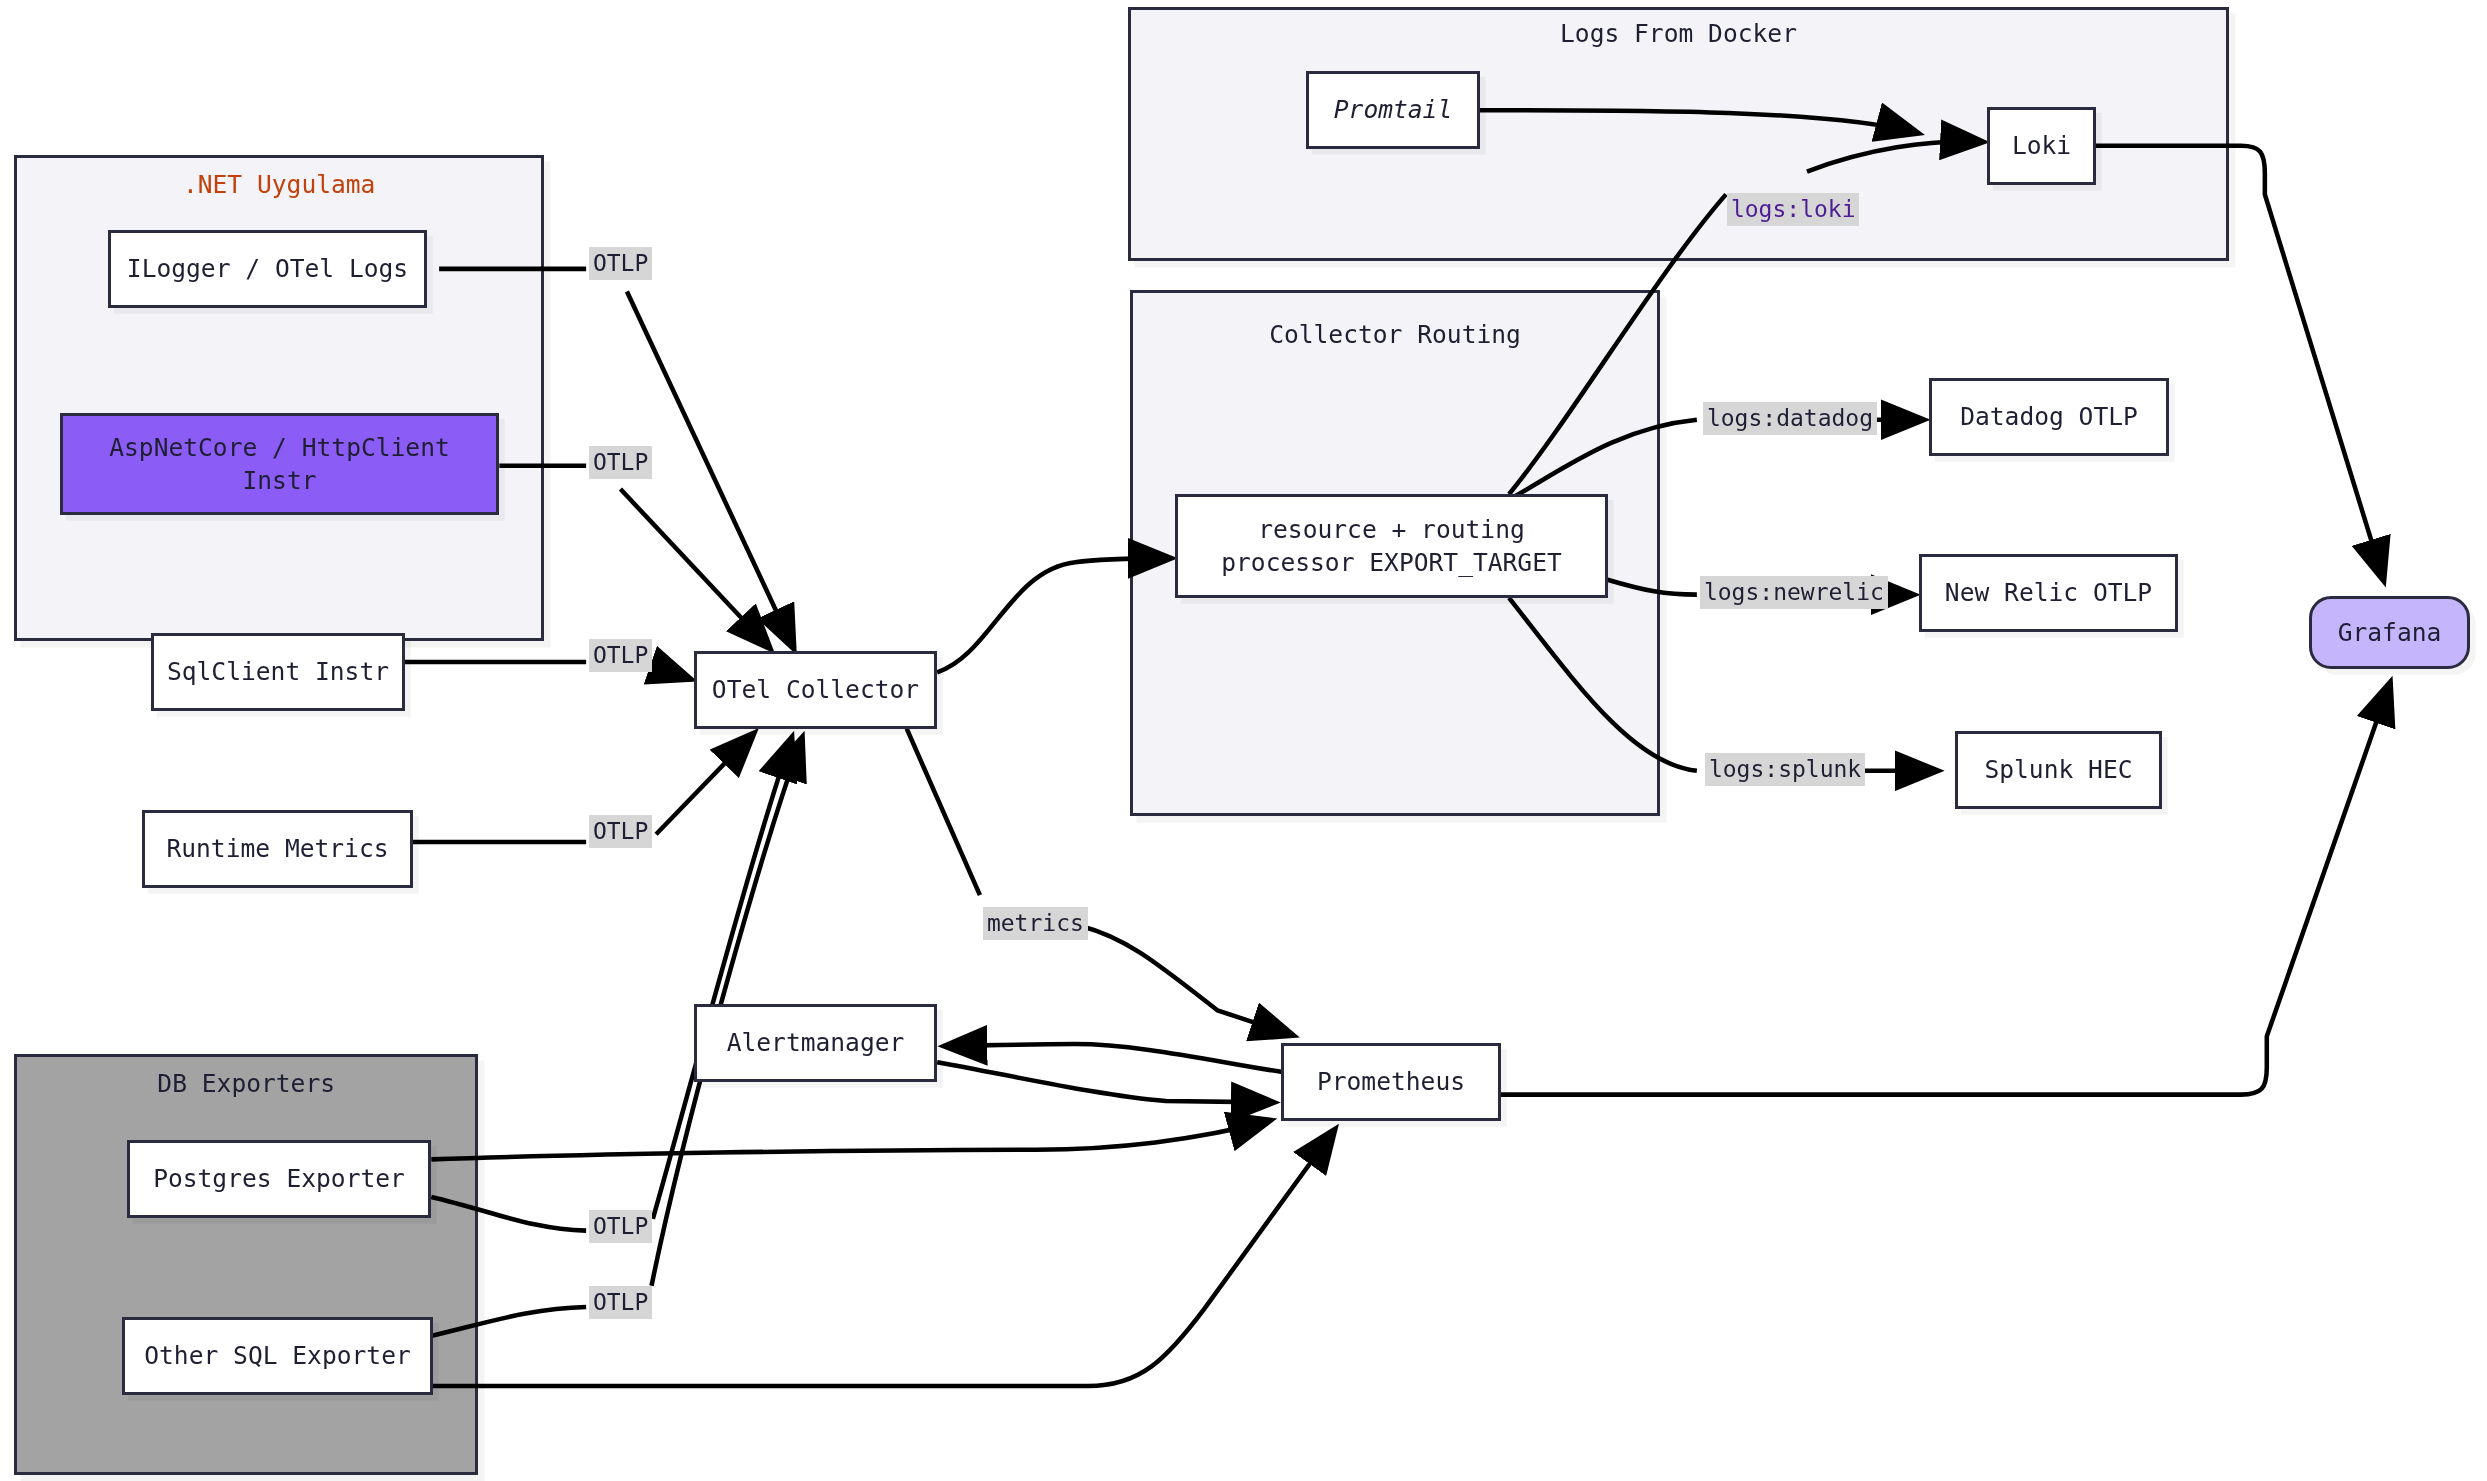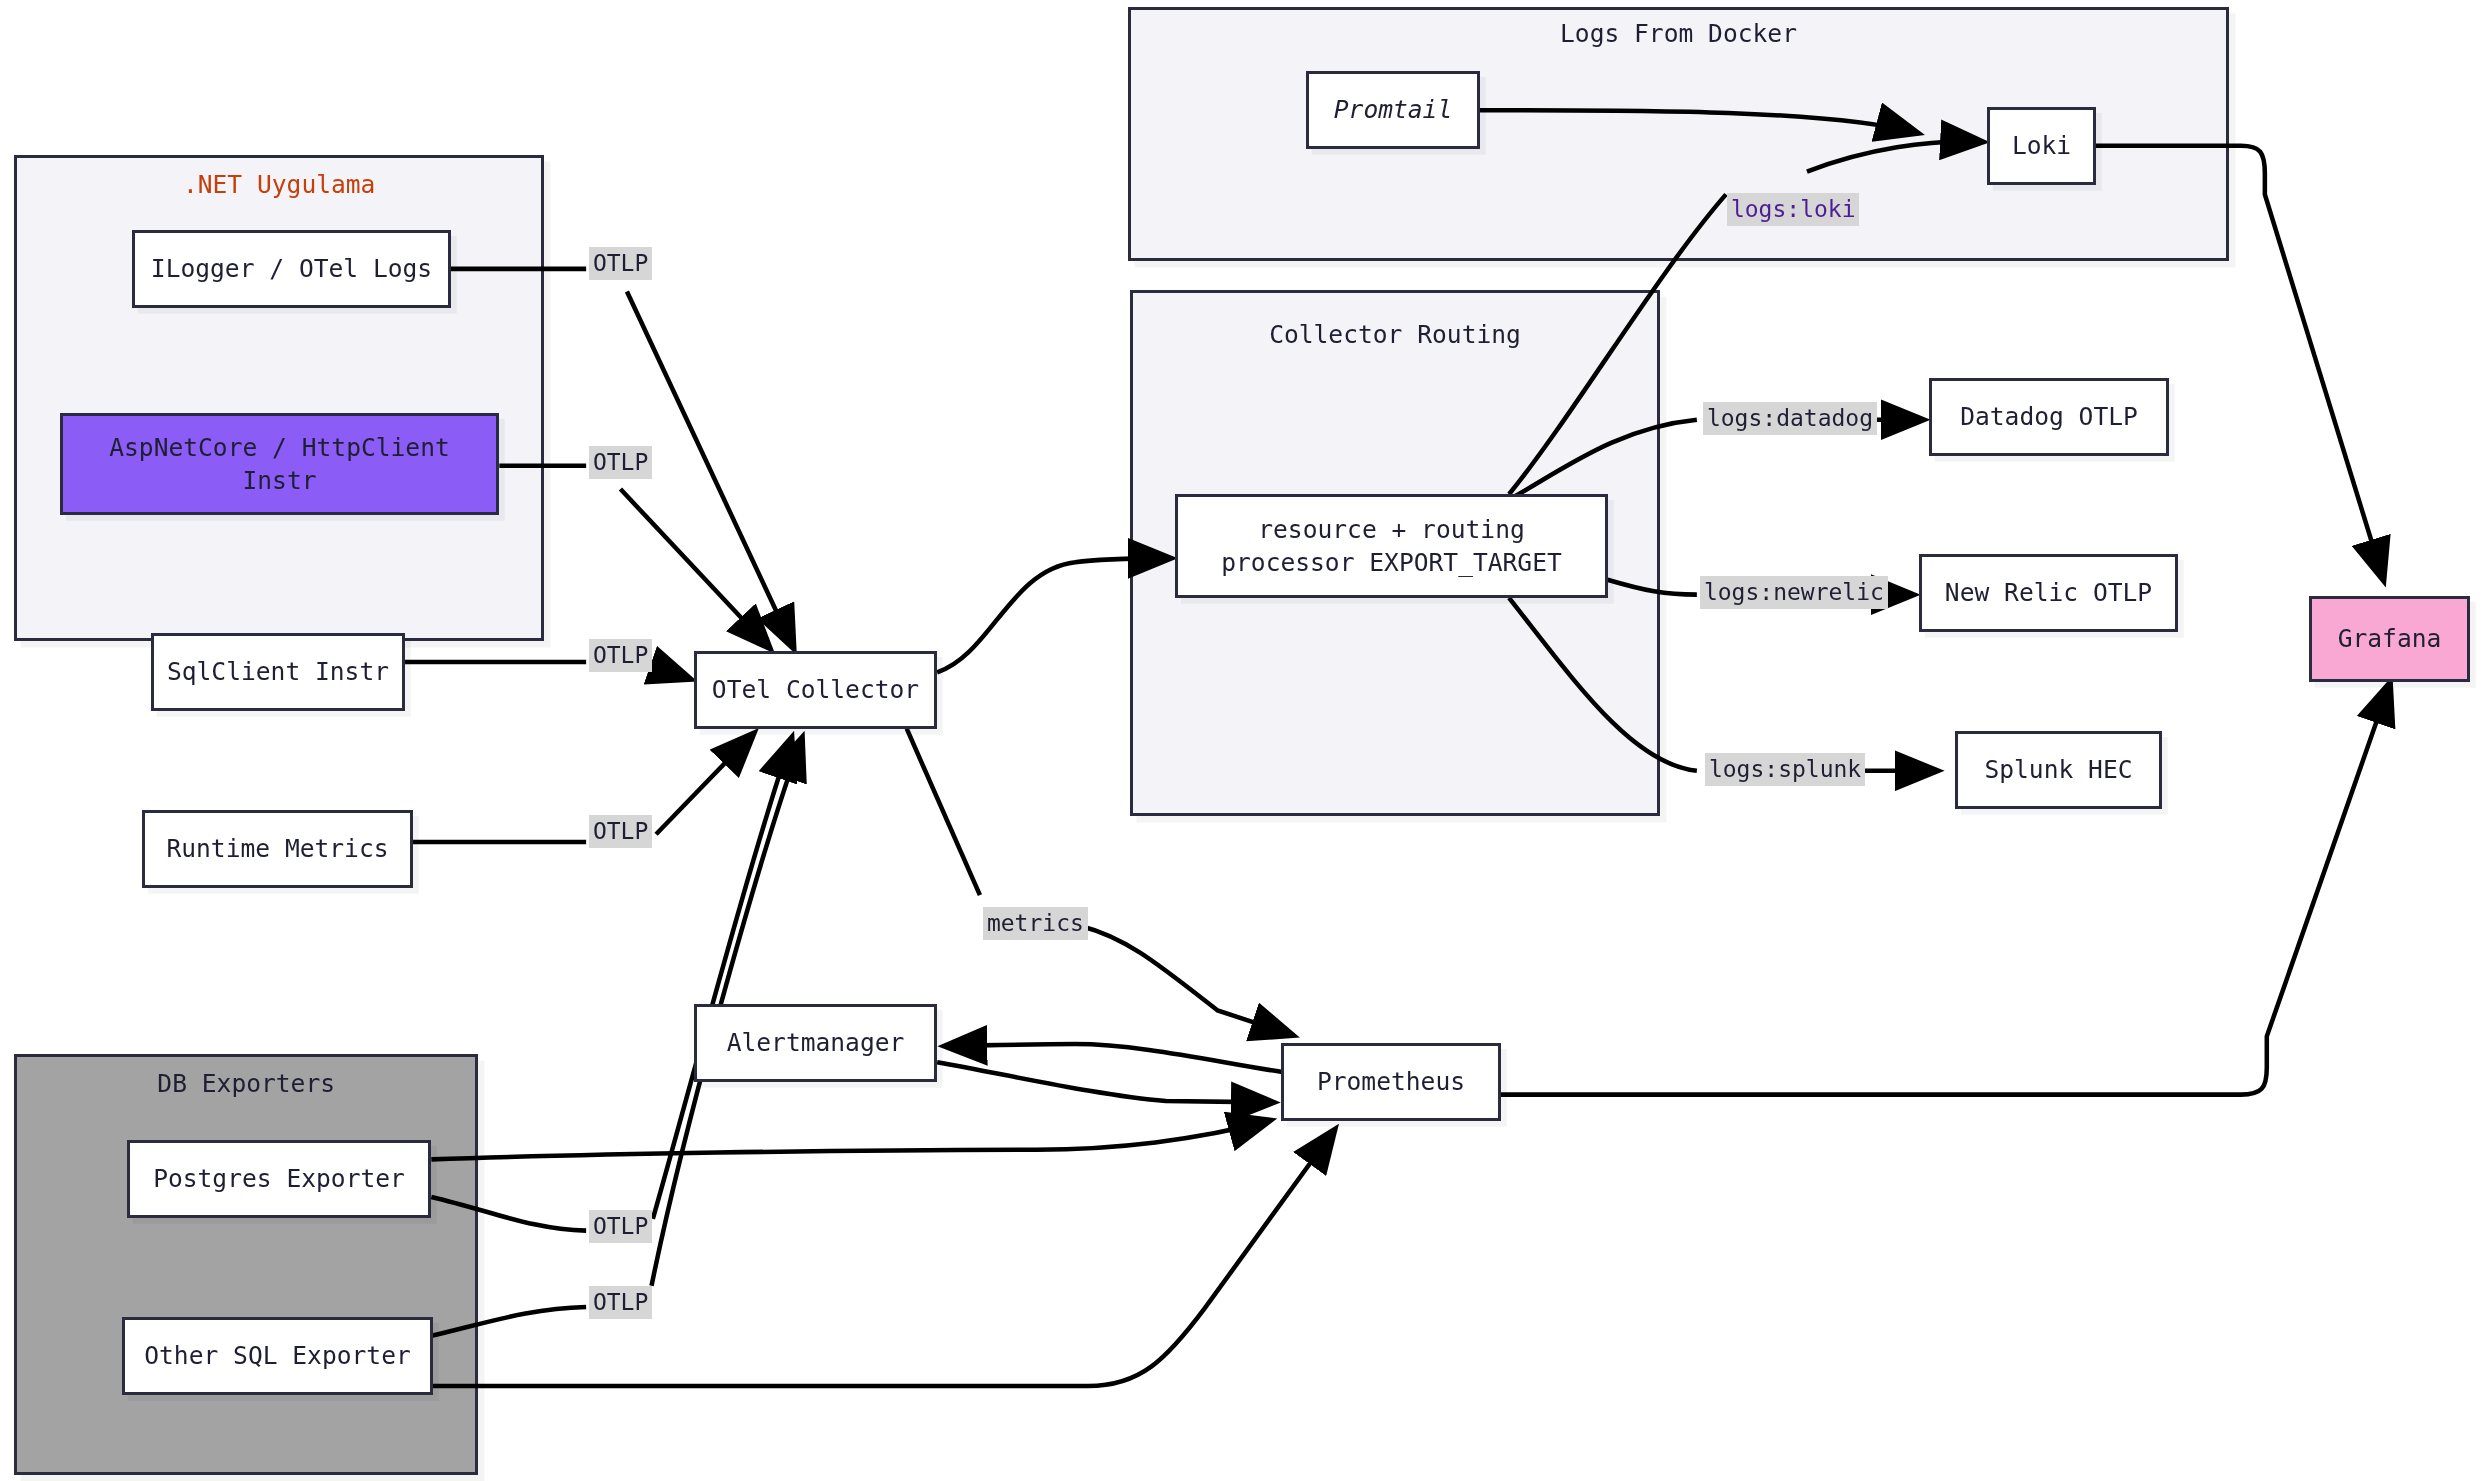--- a/index.html
+++ b/index.html
@@ -131,21 +131,21 @@
 
       <path d="M668,2062 C760,2040 820,2020 905,2018"></path>
       <path d="M1006,1985 C1060,1720 1180,1300 1238,1140" marker-end="url(#ah)"></path>
 
       <path d="M668,2140 L1680,2140 C1760,2140 1800,2100 1860,2020 L2060,1745" marker-end="url(#ah)"></path>
 
       <path d="M2317,1690 L3460,1690 C3492,1690 3500,1680 3500,1648 L3500,1600 L3690,1055" marker-end="url(#ah)"></path>
     </g>
   </svg>
 
-  <div class="node" id="n-ilogger" style="left: 132px; top: 230px; width: 319px; height: 78px; border-color: rgb(43, 43, 63); background: rgb(255, 255, 255); color: rgb(31, 31, 51);">
+  <div class="node" id="n-ilogger" style="left: 108px; top: 230px; width: 319px; height: 78px; border-color: rgb(43, 43, 63); background: rgb(255, 255, 255); color: rgb(31, 31, 51);">
     <span>ILogger / OTel Logs</span>
   </div>
   <div class="node" id="n-aspnet" style="left: 60px; top: 413px; width: 439px; height: 102px; border-color: rgb(43, 43, 63); background: #8b5cf6; color: rgb(31, 31, 51);">
     <span>AspNetCore / HttpClient<br>Instr</span>
   </div>
   <div class="node" id="n-sqlclient" style="left: 151px; top: 633px; width: 254px; height: 78px; border-color: rgb(43, 43, 63); background: rgb(255, 255, 255); color: rgb(31, 31, 51);">
     <span>SqlClient Instr</span>
   </div>
   <div class="node" id="n-runtime" style="left: 142px; top: 810px; width: 271px; height: 78px; border-color: rgb(43, 43, 63); background: rgb(255, 255, 255); color: rgb(31, 31, 51);">
     <span>Runtime Metrics</span>
@@ -164,21 +164,21 @@
   </div>
   <div class="node" id="n-datadog" style="left: 1929px; top: 378px; width: 240px; height: 78px; border-color: rgb(43, 43, 63); background: rgb(255, 255, 255); color: rgb(31, 31, 51);">
     <span>Datadog OTLP</span>
   </div>
   <div class="node" id="n-newrelic" style="left: 1919px; top: 554px; width: 259px; height: 78px; border-color: rgb(43, 43, 63); background: rgb(255, 255, 255); color: rgb(31, 31, 51);">
     <span>New Relic OTLP</span>
   </div>
   <div class="node" id="n-splunk" style="left: 1943px; top: 731px; width: 207px; height: 78px; border-color: rgb(43, 43, 63); background: rgb(255, 255, 255); color: rgb(31, 31, 51); margin-left: 12px;">
     <span>Splunk HEC</span>
   </div>
-  <div class="node" id="n-grafana" style="left: 2309px; top: 596px; width: 161px; height: 86px; border-color: rgb(43, 43, 63); background: #f9a8d4; color: rgb(31, 31, 51);">
+  <div class="node" id="n-grafana" style="left: 2309px; top: 596px; width: 161px; height: 73px; border-color: rgb(43, 43, 63); background: #c4b5fd; color: rgb(31, 31, 51); border-radius: 22px;">
     <span>Grafana</span>
   </div>
   <div class="node" id="n-alertmanager" style="left: 694px; top: 1004px; width: 243px; height: 78px; border-color: rgb(43, 43, 63); background: rgb(255, 255, 255); color: rgb(31, 31, 51);">
     <span>Alertmanager</span>
   </div>
   <div class="node" id="n-prometheus" style="left: 1281px; top: 1043px; width: 220px; height: 78px; border-color: rgb(43, 43, 63); background: rgb(255, 255, 255); color: rgb(31, 31, 51);">
     <span>Prometheus</span>
   </div>
   <div class="node" id="n-postgres" style="left: 127px; top: 1140px; width: 304px; height: 78px; border-color: rgb(43, 43, 63); background: rgb(255, 255, 255); color: rgb(31, 31, 51);">
     <span>Postgres Exporter</span>

